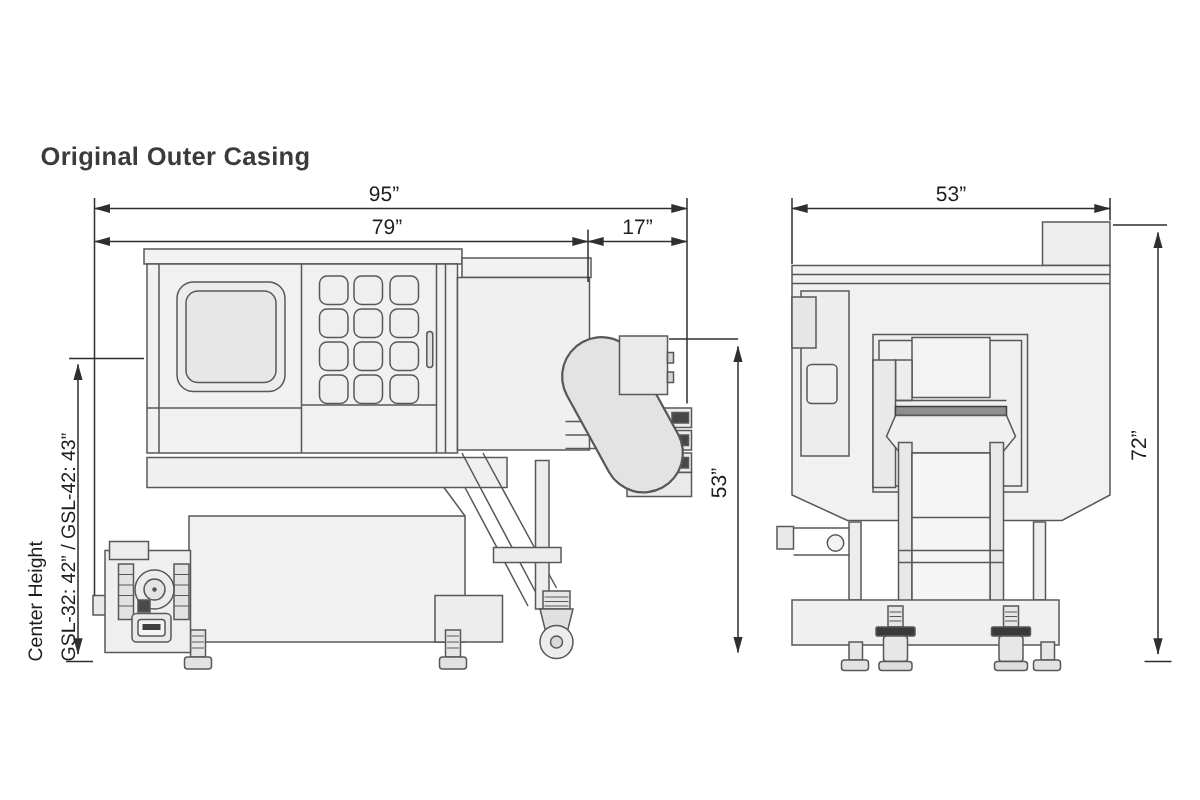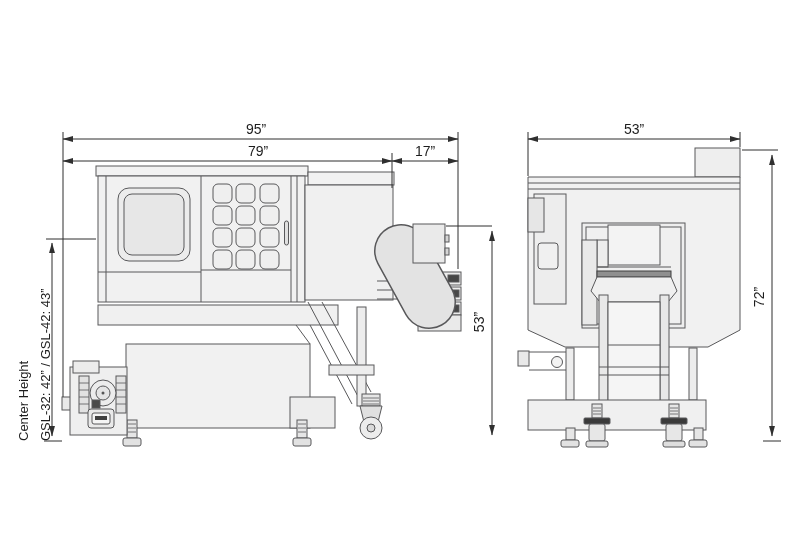--- a/index.html
+++ b/index.html
@@ -11,20 +11,21 @@
   svg text{font-family:"Liberation Sans", sans-serif;fill:#1d1d1d;}
   .dim-label{font-size:14px;}
   .ch-label{font-size:13px;}
   .machine{stroke:#58585a;stroke-width:1;fill:#f2f2f2;}
   .dims line, .dims path.ext{stroke:#2f2f2f;stroke-width:1;fill:none;}
 </style>
 </head>
 <body>
 
 <div class="stage">
+  <div class="title">Original Outer Casing</div>
 
   <svg width="800" height="533" viewBox="0 0 800 533">
     <defs>
       <marker id="arr" viewBox="0 0 10 10" refX="9.5" refY="5" markerWidth="11" markerHeight="11" orient="auto-start-reverse">
           <path d="M0,2.2 L10,5 L0,7.8 Z" fill="#2f2f2f"></path>
         </marker>
     </defs>
 
     <g class="machine">
 

